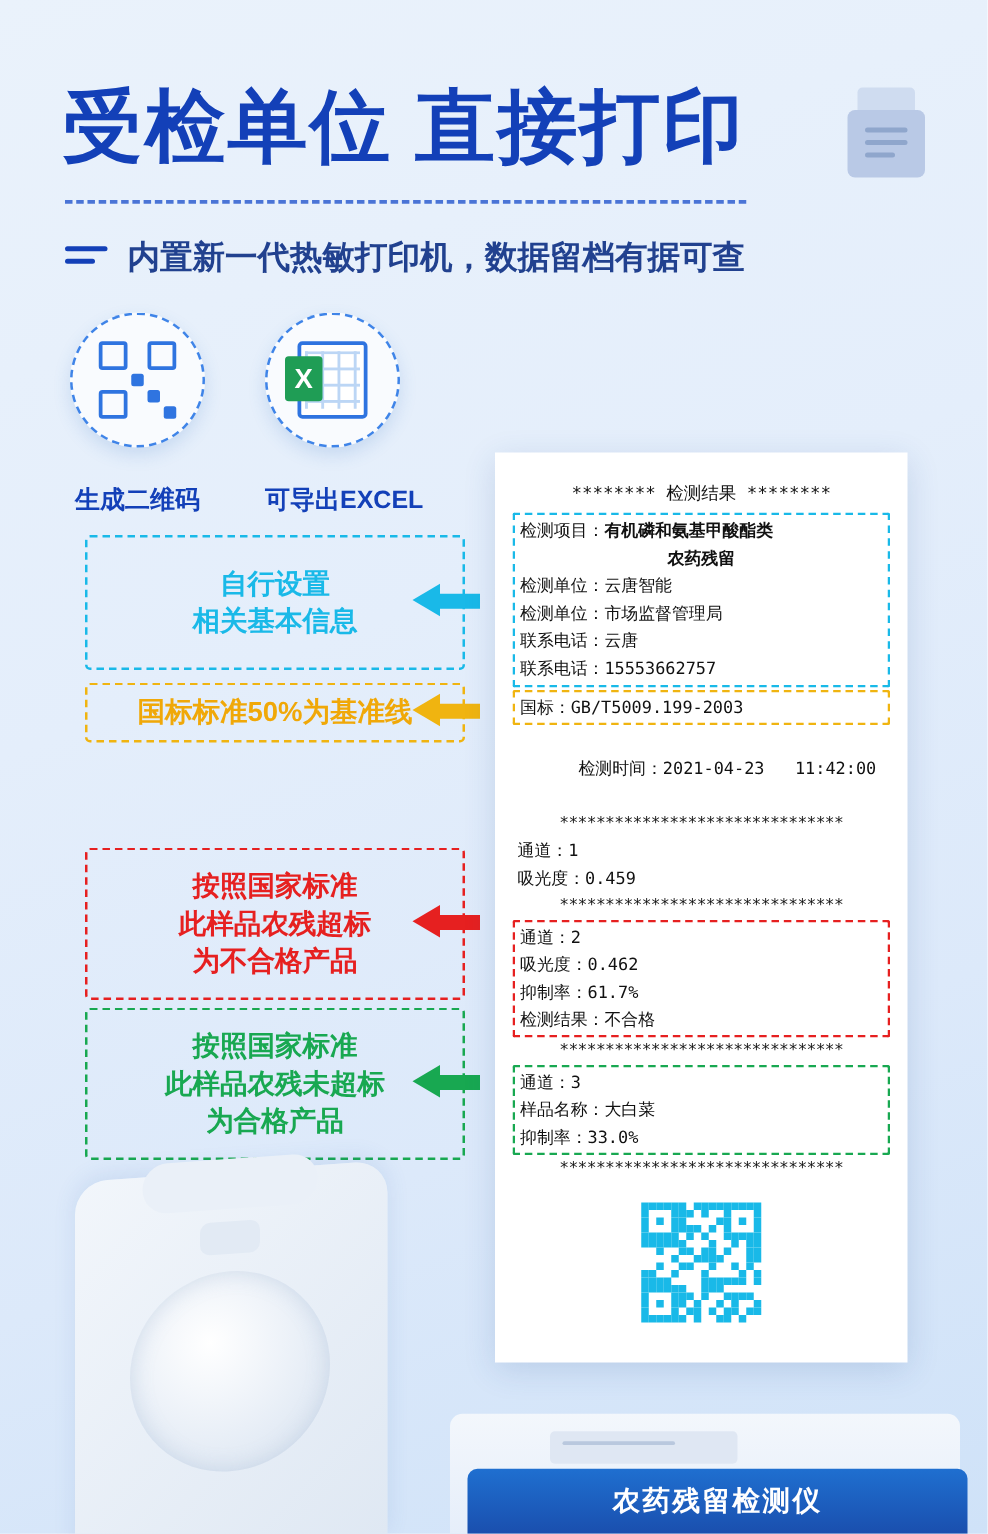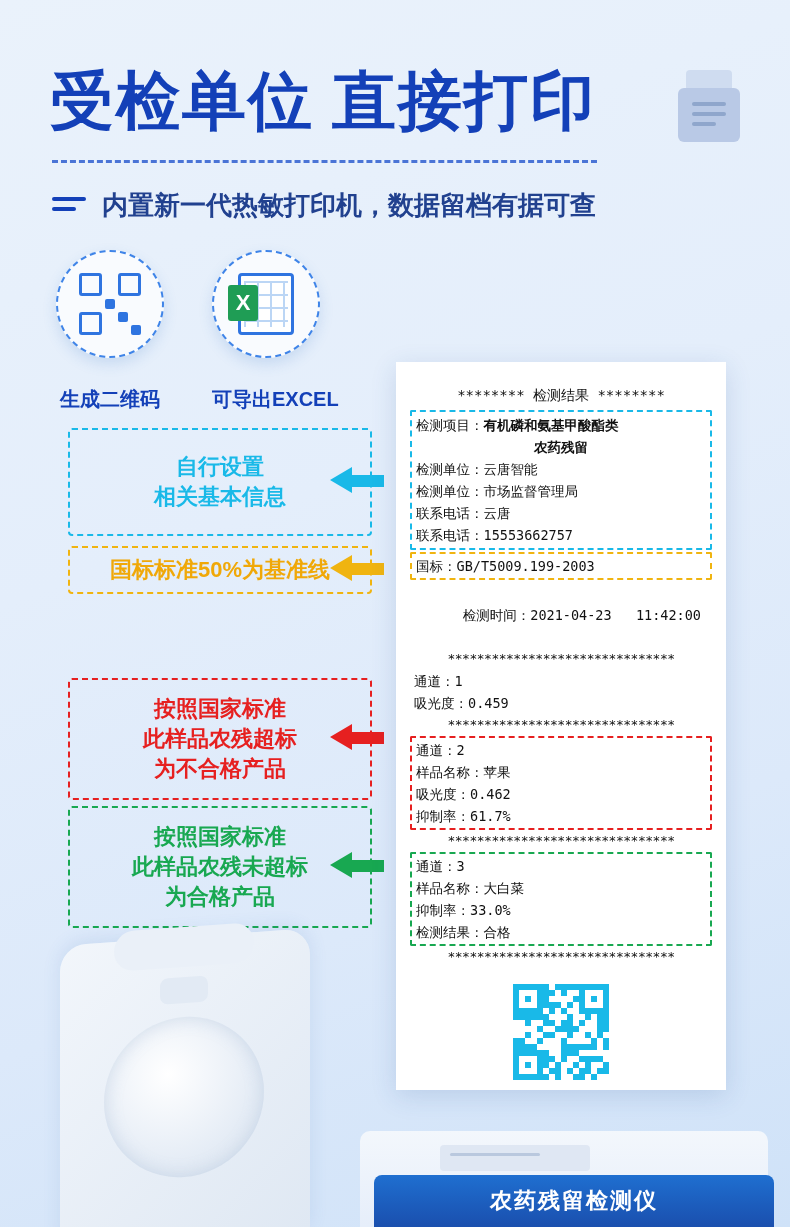--- a/index.html
+++ b/index.html
@@ -230,32 +230,31 @@
 
     <div class="r-block" style="padding:0 4px;">
       <div class="r-line"><span>通道：</span><span>1</span></div>
       <div class="r-line"><span>吸光度：</span><span>0.459</span></div>
     </div>
 
     <div class="r-line sep center">*******************************</div>
 
     <div class="r-block" style="border:2px dashed #e62020;border-radius:2px;padding:1px 4px;">
       <div class="r-line"><span>通道：</span><span>2</span></div>
-      <div class="r-line"><span>样品名称：</span><span>苹果</span></div>
       <div class="r-line"><span>吸光度：</span><span>0.462</span></div>
       <div class="r-line"><span>抑制率：</span><span>61.7%</span></div>
+      <div class="r-line"><span>检测结果：</span><span>不合格</span></div>
     </div>
 
     <div class="r-line sep center">*******************************</div>
 
     <div class="r-block" style="border:2px dashed #18a851;border-radius:2px;padding:1px 4px;">
       <div class="r-line"><span>通道：</span><span>3</span></div>
       <div class="r-line"><span>样品名称：</span><span>大白菜</span></div>
       <div class="r-line"><span>抑制率：</span><span>33.0%</span></div>
-      <div class="r-line"><span>检测结果：</span><span>合格</span></div>
     </div>
 
     <div class="r-line sep center">*******************************</div>
 
     <div class="qr-big" id="qrbig">
         <div class="cell" style="left: 0px; top: 0px; width: 6px; height: 6px;"></div>
         <div class="cell" style="left: 6px; top: 0px; width: 6px; height: 6px;"></div>
         <div class="cell" style="left: 12px; top: 0px; width: 6px; height: 6px;"></div>
         <div class="cell" style="left: 18px; top: 0px; width: 6px; height: 6px;"></div>
         <div class="cell" style="left: 24px; top: 0px; width: 6px; height: 6px;"></div>

